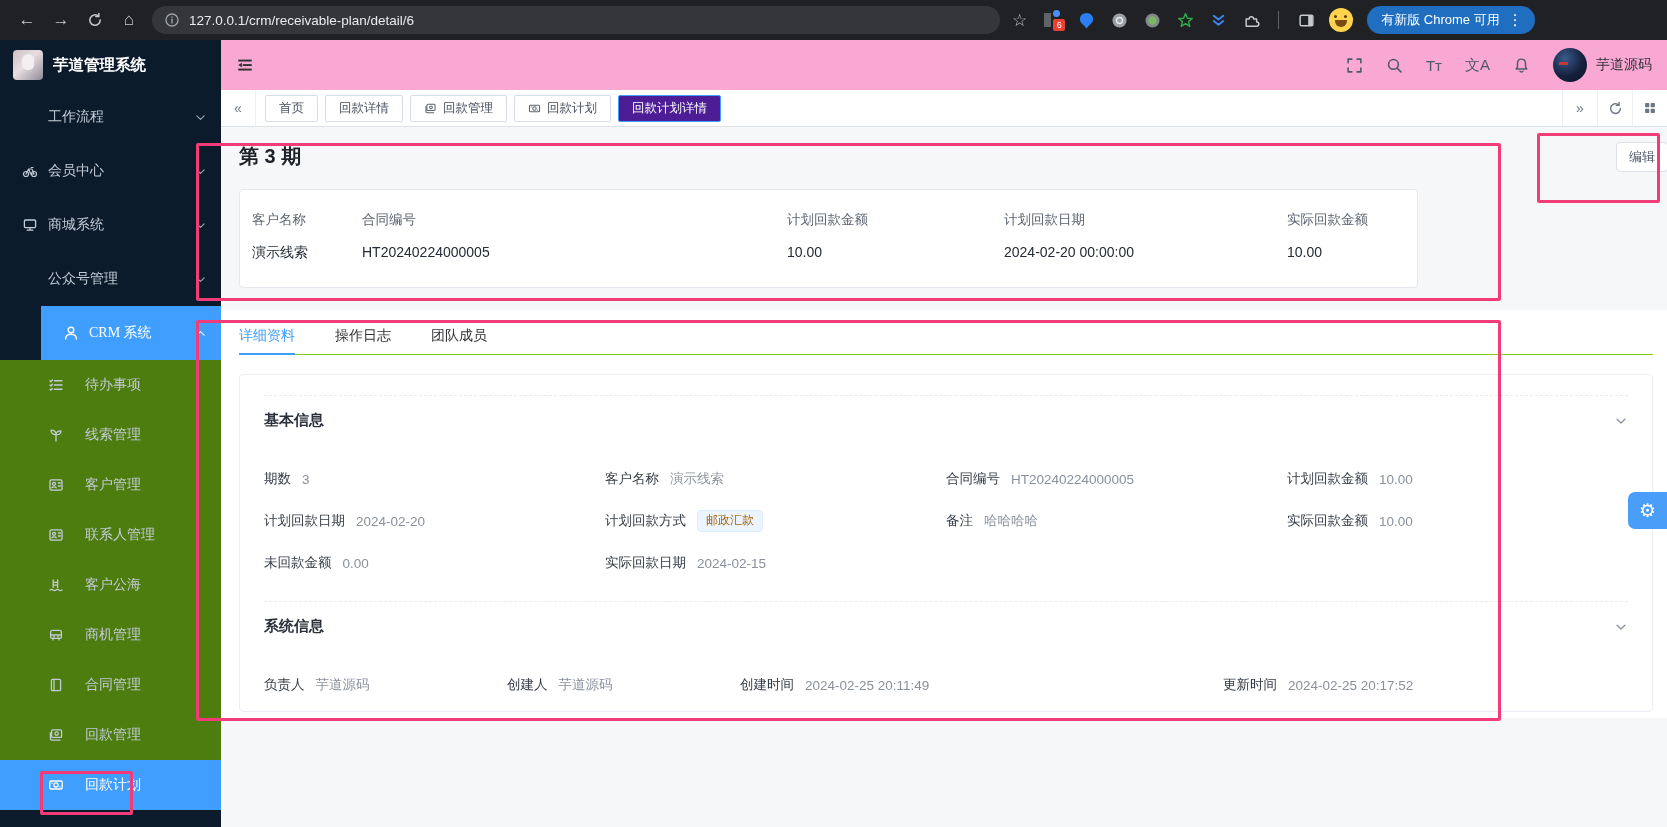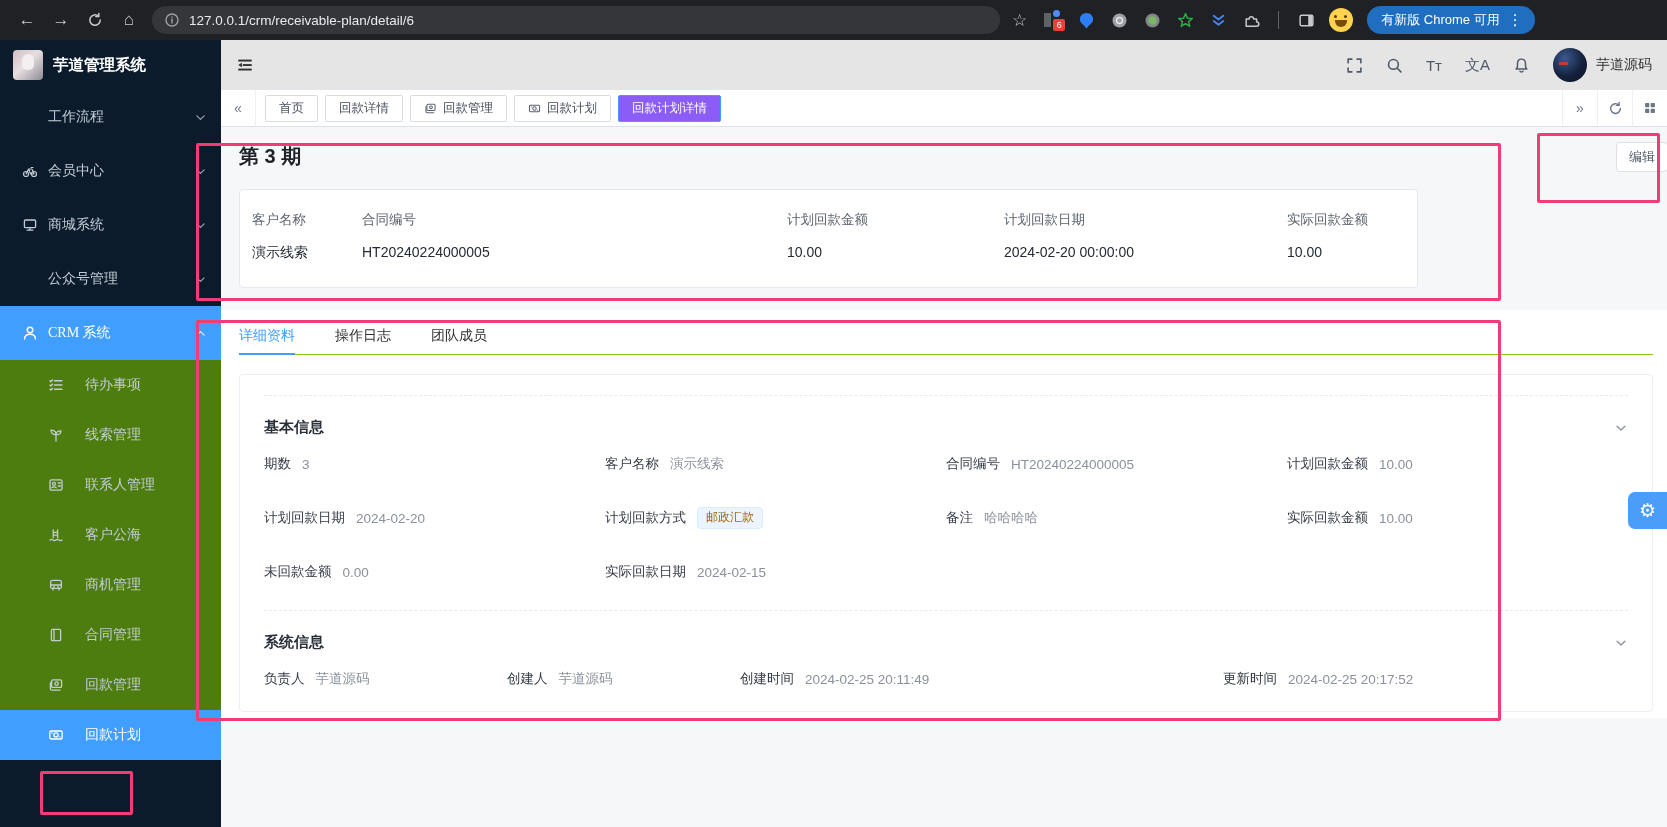--- a/index.html
+++ b/index.html
@@ -41,47 +41,47 @@
     background:linear-gradient(135deg,#cfbfc4 0%,#e8dee0 45%,#8d8a96 100%); position:relative; }
   .logo-img:before { content:""; position:absolute; left:9px; top:4px; width:12px; height:16px;
     background:#f3eff0; border-radius:6px 6px 5px 5px; }
   .brand { color:#fff; font-weight:bold; font-size:15.5px; white-space:nowrap; }
   .menu-item { height:54px; display:flex; align-items:center; padding:0 14px 0 21px; font-size:14px; cursor:pointer; }
   .mi-icon { width:17px; margin-right:10px; display:flex; justify-content:center; }
   .mi-icon.empty { visibility:hidden; }
   .mi-label { flex:1; white-space:nowrap;font-family:Liberation Serif, serif; }
   .mi-caret { color:#97a3b0; display:flex; }
   .mi-caret.up svg { transform:rotate(180deg); }
-  .menu-item.active { background:#409eff; color:#fff; }
+  .menu-item.active { background:#409eff; color:#fff;margin-left:41px; }
   .menu-item.active .mi-caret { color:#eaf3ff; }
   .submenu { background:#4d7c0f; }
   .sub-item { height:50px; display:flex; align-items:center; gap:11px; padding-left:47px; font-size:14px; cursor:pointer; }
   .sub-item.active { background:#409eff; color:#fff; }
 
   
   .main { flex:1; display:flex; flex-direction:column; background:#f6f7f9; min-width:0; }
-  .appbar { height:50px; background:#e5e5e5; display:flex; align-items:center; padding:0 15px; }
+  .appbar { height:50px; background:#f9a8d4; display:flex; align-items:center; padding:0 15px; }
   .burger { color:#303133; display:flex; }
   .appbar-right { margin-left:auto; display:flex; align-items:center; gap:23px; color:#4e5969; }
   .tool-txt { font-size:15px; color:#4e5969; white-space:nowrap; }
   .user-chip { display:flex; align-items:center; gap:9px; }
   .hdr-avatar { width:34px; height:34px; border-radius:50%; flex:0 0 auto;
     background:radial-gradient(circle at 35% 30%,#3a5a8c 0%,#15213d 55%,#0b1228 100%); position:relative; overflow:hidden; }
   .hdr-avatar:before { content:""; position:absolute; left:6px; top:14px; width:9px; height:3px; background:#c23a3a; }
   .username { font-size:14px; color:#303133; }
 
   .tabbar { height:37px; background:#fff; border-bottom:1px solid #dde1e8; display:flex; align-items:stretch; }
   .tb-btn { width:35px; display:flex; align-items:center; justify-content:center; color:#6b7785; font-size:14px; }
   .tb-left { border-right:1px solid #eef0f3; }
   .tb-right { border-left:1px solid #eef0f3; }
   .tabs-scroll { flex:1; display:flex; align-items:center; gap:7px; padding:0 9px; min-width:0; }
   .page-tab { height:27px; display:flex; align-items:center; gap:6px; padding:0 13px; border:1px solid #d8dce5;
     background:#fff; color:#495060; font-size:12.5px; border-radius:2px; white-space:nowrap; cursor:pointer; }
   .page-tab .pt-icon { display:flex; color:#5c6470; }
-  .page-tab.active { background:#8b5cf6; border-color:#409eff; color:#fff; }
+  .page-tab.active { background:#4c1d95; border-color:#409eff; color:#fff; }
 
   
   .content { flex:1; position:relative; background:#f6f7f9; }
   .page-title { position:absolute; left:18px; top:16px; font-size:20px; font-weight:bold; color:#1f2329; }
   .edit-btn { position:absolute; left:1395px; top:15px; width:52px; height:30px; background:#fff;
     border:1px solid #dcdfe6; border-radius:4px; font-size:13px; color:#4e5969; display:flex;
     align-items:center; justify-content:center; cursor:pointer; }
   .summary-card { position:absolute; left:18px; top:62px; width:1179px; height:99px; background:#fff;
     border:1px solid #e5e8ef; border-radius:4px; display:flex; padding:21px 0 0 12px; }
   .sum-col { display:flex; flex-direction:column; gap:15px; padding-right:10px; }
@@ -90,24 +90,24 @@
   .sum-label { font-size:13.5px; color:#5c6470; white-space:nowrap; }
   .sum-value { font-size:14px; color:#232b35; white-space:nowrap; }
 
   .tabs-card { position:absolute; left:0; top:183px; width:1450px; height:408px; background:#fff; padding:0 18px; }
   .detail-tabs { display:flex; gap:40px; padding-top:17px; border-bottom:1px solid #84cc16; height:45px; }
   .dtab { position:relative; font-size:14px; color:#303133; height:28px; cursor:pointer; white-space:nowrap; }
   .dtab.active { color:#409eff; }
   .dtab.active:after { content:""; position:absolute; left:0; bottom:0; width:100%; height:2px; background:#409eff; }
   .detail-box { margin-top:19px; border:1px solid #ebeef5; border-radius:4px; height:338px; padding:20px 24px 0 24px; }
   .section { border-top:1px dashed #e7eaf0; }
-  .section-head { display:flex; align-items:center; justify-content:space-between; margin-top:22px; }
+  .section-head { display:flex; align-items:center; justify-content:space-between; margin-top:15px; }
   .section-title { font-size:15px; font-weight:bold; color:#2b313b; }
   .section-caret { color:#8a919f; display:flex; cursor:pointer; }
-  .desc-grid { display:grid; grid-template-columns:repeat(4,1fr); row-gap:32px; margin-top:16px; padding-bottom:27px; }
+  .desc-grid { display:grid; grid-template-columns:repeat(4,1fr); row-gap:20px; margin-top:38px; padding-bottom:27px; }
   .sys-grid { grid-template-columns:243px 233px 483px 1fr; }
   .desc-cell { display:flex; align-items:center; gap:11px; font-size:13.5px; min-height:22px; }
   .desc-label { color:#363d47; white-space:nowrap; }
   .desc-value { color:#8a919c; white-space:nowrap; }
   .tag-blue { background:#ecf5ff; border:1px solid #d9ecff; color:#a16207; font-size:12px;
     padding:2px 8px; border-radius:4px; line-height:1.3; }
 
   
   .anno { position:absolute; border:3px solid #f23c78; border-radius:2px; z-index:60; pointer-events:none; }
   .anno-1 { left:196px; top:103px; width:1305px; height:158px; }
@@ -377,20 +377,28 @@
           </span>
         <span>待办事项</span>
       </div>
       <div class="sub-item">
         <span class="mi-icon">
           <svg class="ic-svg" width="16" height="16" viewBox="0 0 16 16">
               <use href="#i-sprout"></use>
             </svg>
           </span>
         <span>线索管理</span>
+      </div>
+      <div class="sub-item">
+        <span class="mi-icon">
+          <svg class="ic-svg" width="16" height="16" viewBox="0 0 16 16">
+              <use href="#i-idcard"></use>
+            </svg>
+          </span>
+        <span>客户管理</span>
       </div>
       <div class="sub-item">
         <span class="mi-icon">
           <svg class="ic-svg" width="16" height="16" viewBox="0 0 16 16">
               <use href="#i-idcard"></use>
             </svg>
           </span>
         <span>联系人管理</span>
       </div>
       <div class="sub-item">

